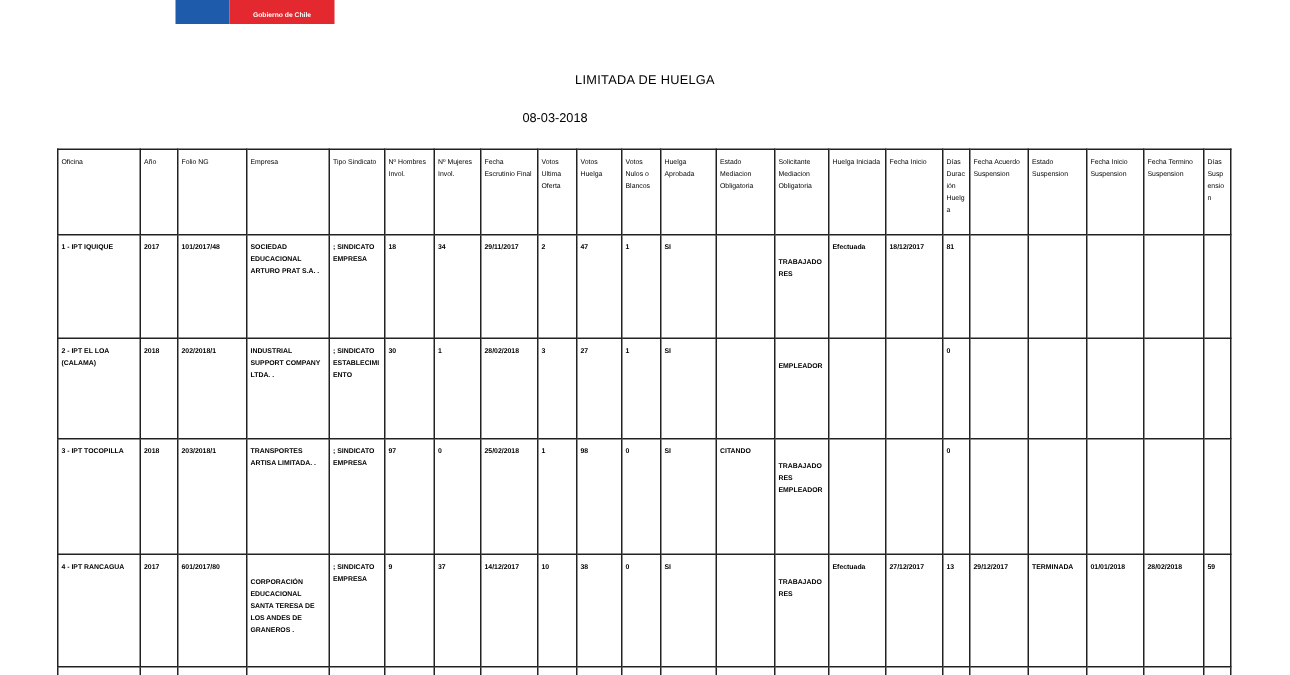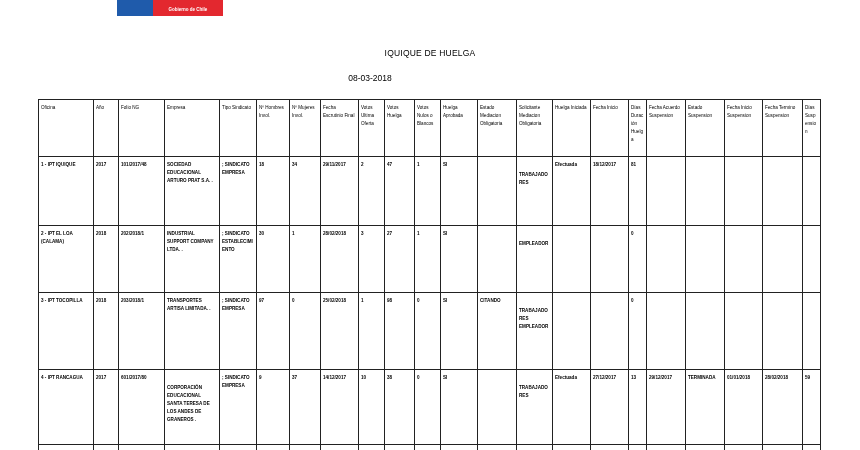--- a/index.html
+++ b/index.html
@@ -18,21 +18,21 @@
 </head>
 <body>
 
 <div class="logo">
   <div class="blue"></div>
   <div class="red">
       <span>Gobierno de Chile</span>
     </div>
 </div>
 
-<div class="title">IQUIQUE DE HUELGA</div>
+<div class="title">LIMITADA DE HUELGA</div>
 <div class="date">08-03-2018</div>
 
 <table class="report">
   <colgroup>
     <col style="width:55px">
       <col style="width:25px">
       <col style="width:46px">
       <col style="width:55px">
     <col style="width:37px">
       <col style="width:33px">

